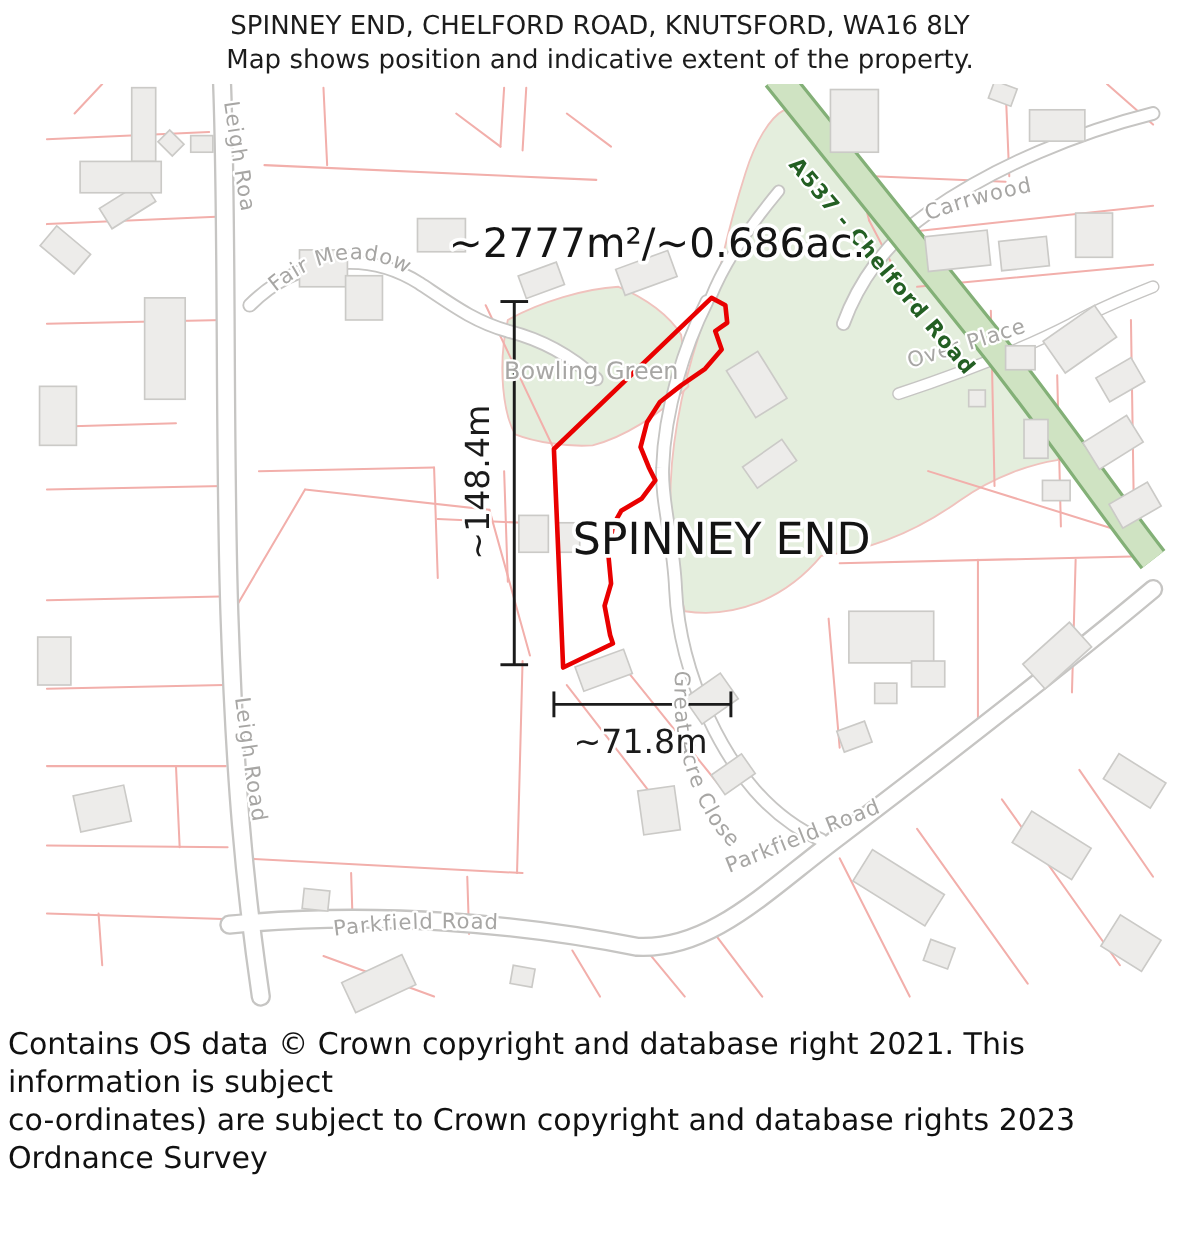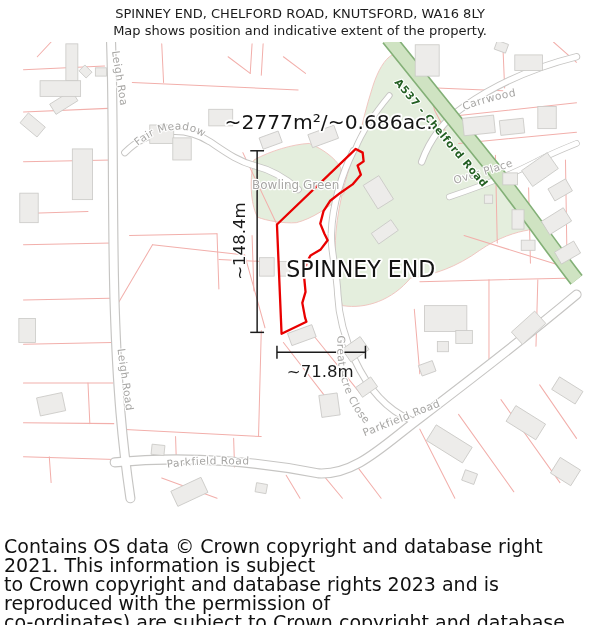--- a/index.html
+++ b/index.html
@@ -3,22 +3,22 @@
 <meta charset="utf-8">
 <style>
   html,body{margin:0;padding:0;background:#fff;}
   .page{position:relative;width:600px;height:625px;background:#fff;overflow:hidden;
         font-family:"DejaVu Sans",sans-serif;}
   .hdr{position:absolute;top:0;left:0;width:600px;height:42px;background:#fff;z-index:3;
        text-align:center;color:#1c1c1c;}
   .hdr .l1{padding-top:5px;font-size:13px;line-height:17px;}
   .hdr .l2{font-size:13px;line-height:17px;}
   .mapwrap{position:absolute;top:42px;left:0;width:600px;height:495px;z-index:1;}
-  .ftr{position:absolute;top:537px;left:0;width:600px;height:88px;background:#fff;z-index:3;
-       color:#111;font-size:19px;line-height:19px;padding-left:4px;box-sizing:border-box;}
+  .ftr{position:absolute;top:513px;left:0;width:600px;height:88px;background:#fff;z-index:3;
+       color:#111;font-size:15px;line-height:19px;padding-left:4px;box-sizing:border-box;}
   
   svg{display:block;}
   .green{fill:var(--green_area);stroke:var(--green_edge);stroke-width:1;}
   .pk{stroke:var(--parcel_line);stroke-width:1.1;fill:none;stroke-linecap:round;}
   .rc{stroke:var(--road_casing);fill:none;stroke-linecap:round;}
   .rf{stroke:#ffffff;fill:none;stroke-linecap:round;}
   .ac{stroke:var(--a537_casing);fill:none;}
   .af{stroke:var(--a537_fill);fill:none;}
   .bld{fill:var(--building_fill);stroke:var(--building_stroke);stroke-width:0.9;}
   .plot{fill:none;stroke:var(--property_outline);stroke-width:2.5;stroke-linejoin:round;}
@@ -220,18 +220,17 @@
       <text class="area halo" x="218" y="136">~2777m²/~0.686ac.</text>
       <text class="big halo" x="366" y="297" text-anchor="middle">SPINNEY END</text>
       <text class="mlab halo" transform="translate(240 258) rotate(-90)" text-anchor="middle">~148.4m</text>
       <text class="mlab halo" x="322" y="405" text-anchor="middle">~71.8m</text>
     </g>
   </svg>
   </div>
 
   <div class="ftr">
     <div>Contains OS data © Crown copyright and database right 2021. This information is subject</div>
-    <div>to Crown copyright and database rights 2023 and is reproduced with the permission of</div>
     <div>co-ordinates) are subject to Crown copyright and database rights 2023 Ordnance Survey</div>
 
   </div>
 
 </div>
 
 </body></html>

